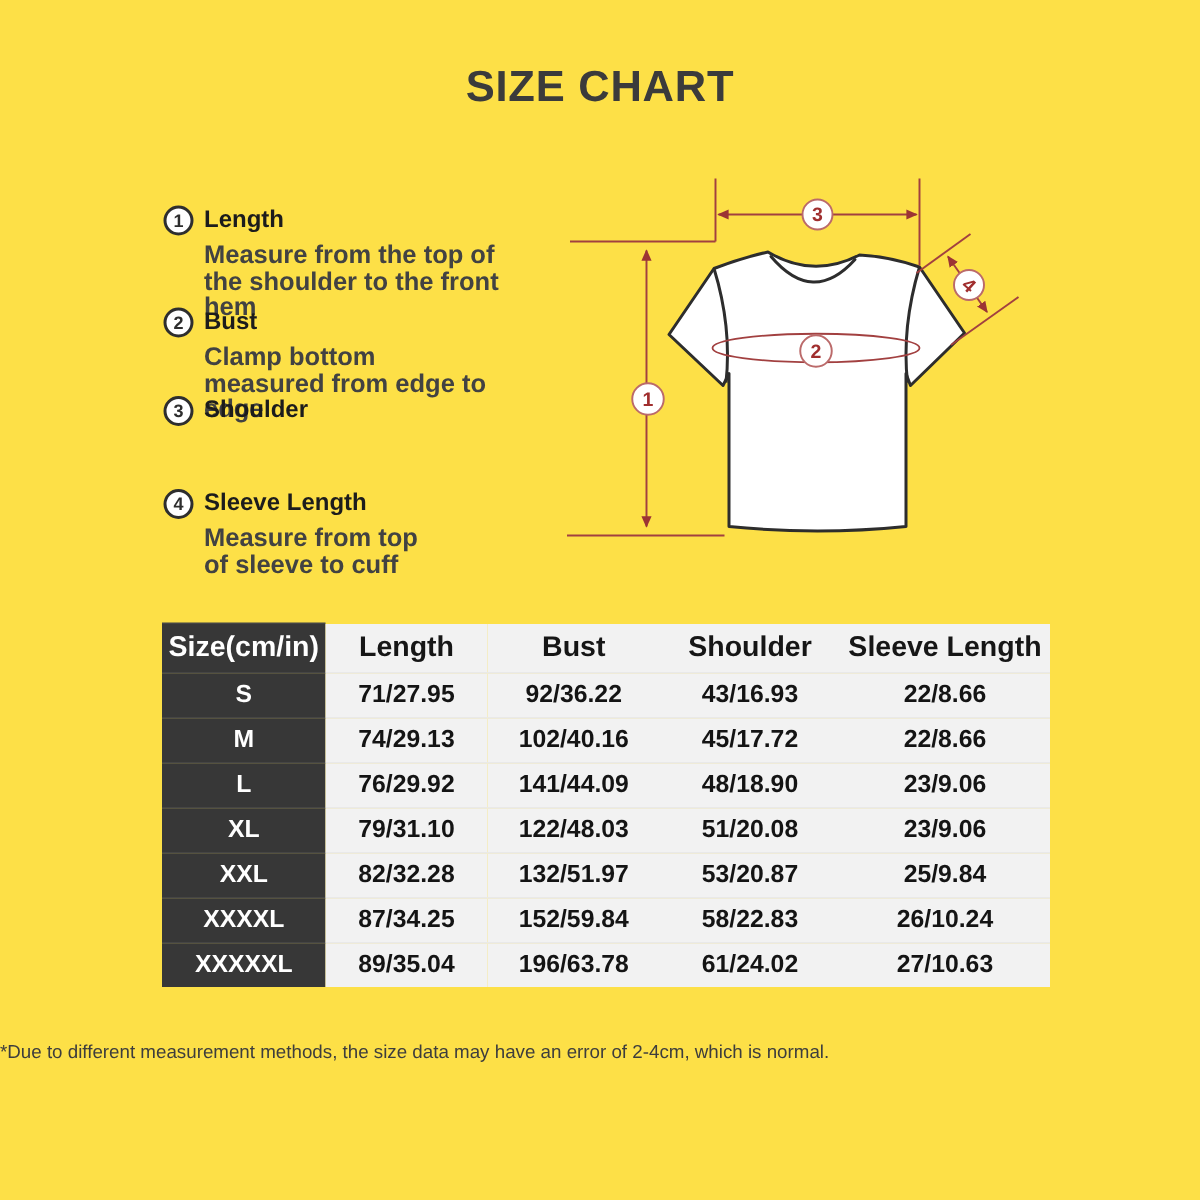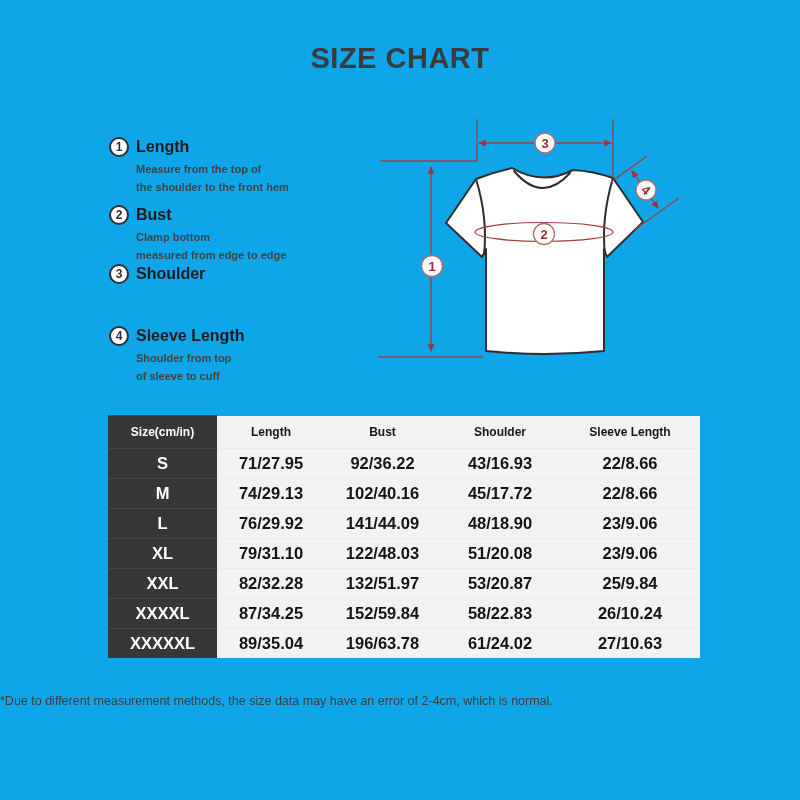--- a/index.html
+++ b/index.html
@@ -1,48 +1,48 @@
 <!DOCTYPE html>
 <html><head>
 <meta charset="utf-8">
 <style>
   html,body { margin:0; padding:0; background:#ffffff; }
   .page {
-    position:relative; width:800px; height:800px; background:#0ea5e9;
+    position:relative; width:800px; height:800px; background:#fde047;
     font-family:"Liberation Sans", sans-serif; overflow:hidden;
   }
   .page-title {
     position:absolute; top:42px; left:0; width:800px; text-align:center;
     font-size:29px; font-weight:700; color:#3b3b3b; letter-spacing:0.5px;
   }
   
   .instr { position:absolute; left:109px; width:250px; }
   .instr-head { display:flex; align-items:center; gap:7px; }
   .badge {
     width:20px; height:20px; box-sizing:border-box; flex:0 0 auto;
     border:2px solid #2e2e2e; border-radius:50%;
     display:flex; align-items:center; justify-content:center;
     font-size:12px; font-weight:700; color:#2e2e2e; background:#fff;
   }
   .instr-title { font-size:16px; font-weight:700; color:#1c1c1c; }
   .instr-desc {
-    margin:4px 0 0 27px; font-size:11px; line-height:17.5px;
+    margin:4px 0 0 27px; font-size:17px; line-height:17.5px;
     color:#424242; font-weight:600;
   }
   
   .diagram { position:absolute; left:365px; top:108px; }
   
   .size-table {
     position:absolute; left:108px; top:415px;
     border-collapse:collapse; table-layout:fixed;
   }
   .size-table th, .size-table td {
     padding:0; text-align:center; font-weight:700; vertical-align:middle;
   }
-  .size-table thead th { height:32px; font-size:12px; color:#161616; background:#f2f2f2;margin-left:20px; }
+  .size-table thead th { height:32px; font-size:19px; color:#161616; background:#f2f2f2;margin-left:20px; }
   .size-table tbody td {
     height:29px; font-size:16.5px; color:#141414; background:#f2f2f2;
     border-top:1px solid #e9e9e9;
   }
   .size-table .dark-cell { background:#373737; color:#ffffff; border-top:1px solid #454545; }
   .footnote {
     position:absolute; top:694px; left:0; width:744px; 
     font-size:12.5px; color:#3d3d3d;
   }
 </style>
@@ -81,21 +81,21 @@
       <span class="instr-title">Shoulder</span>
     </div>
   </div>
 
   <div class="instr" style="top:326px">
     <div class="instr-head">
       <span class="badge">4</span>
       <span class="instr-title">Sleeve Length</span>
     </div>
     <div class="instr-desc">
-      <div>Shoulder from top</div>
+      <div>Measure from top</div>
       <div>of sleeve to cuff</div>
     </div>
   </div>
 
   <svg class="diagram" width="325" height="256" viewBox="365 108 325 256">
     <defs>
       <marker id="arrow" viewBox="0 0 10 10" refX="8" refY="5" markerWidth="6.5" markerHeight="6.5" orient="auto-start-reverse">
         <path d="M0,1 L9,5 L0,9 Z" fill="#9c3434"></path>
       </marker>
     </defs>

